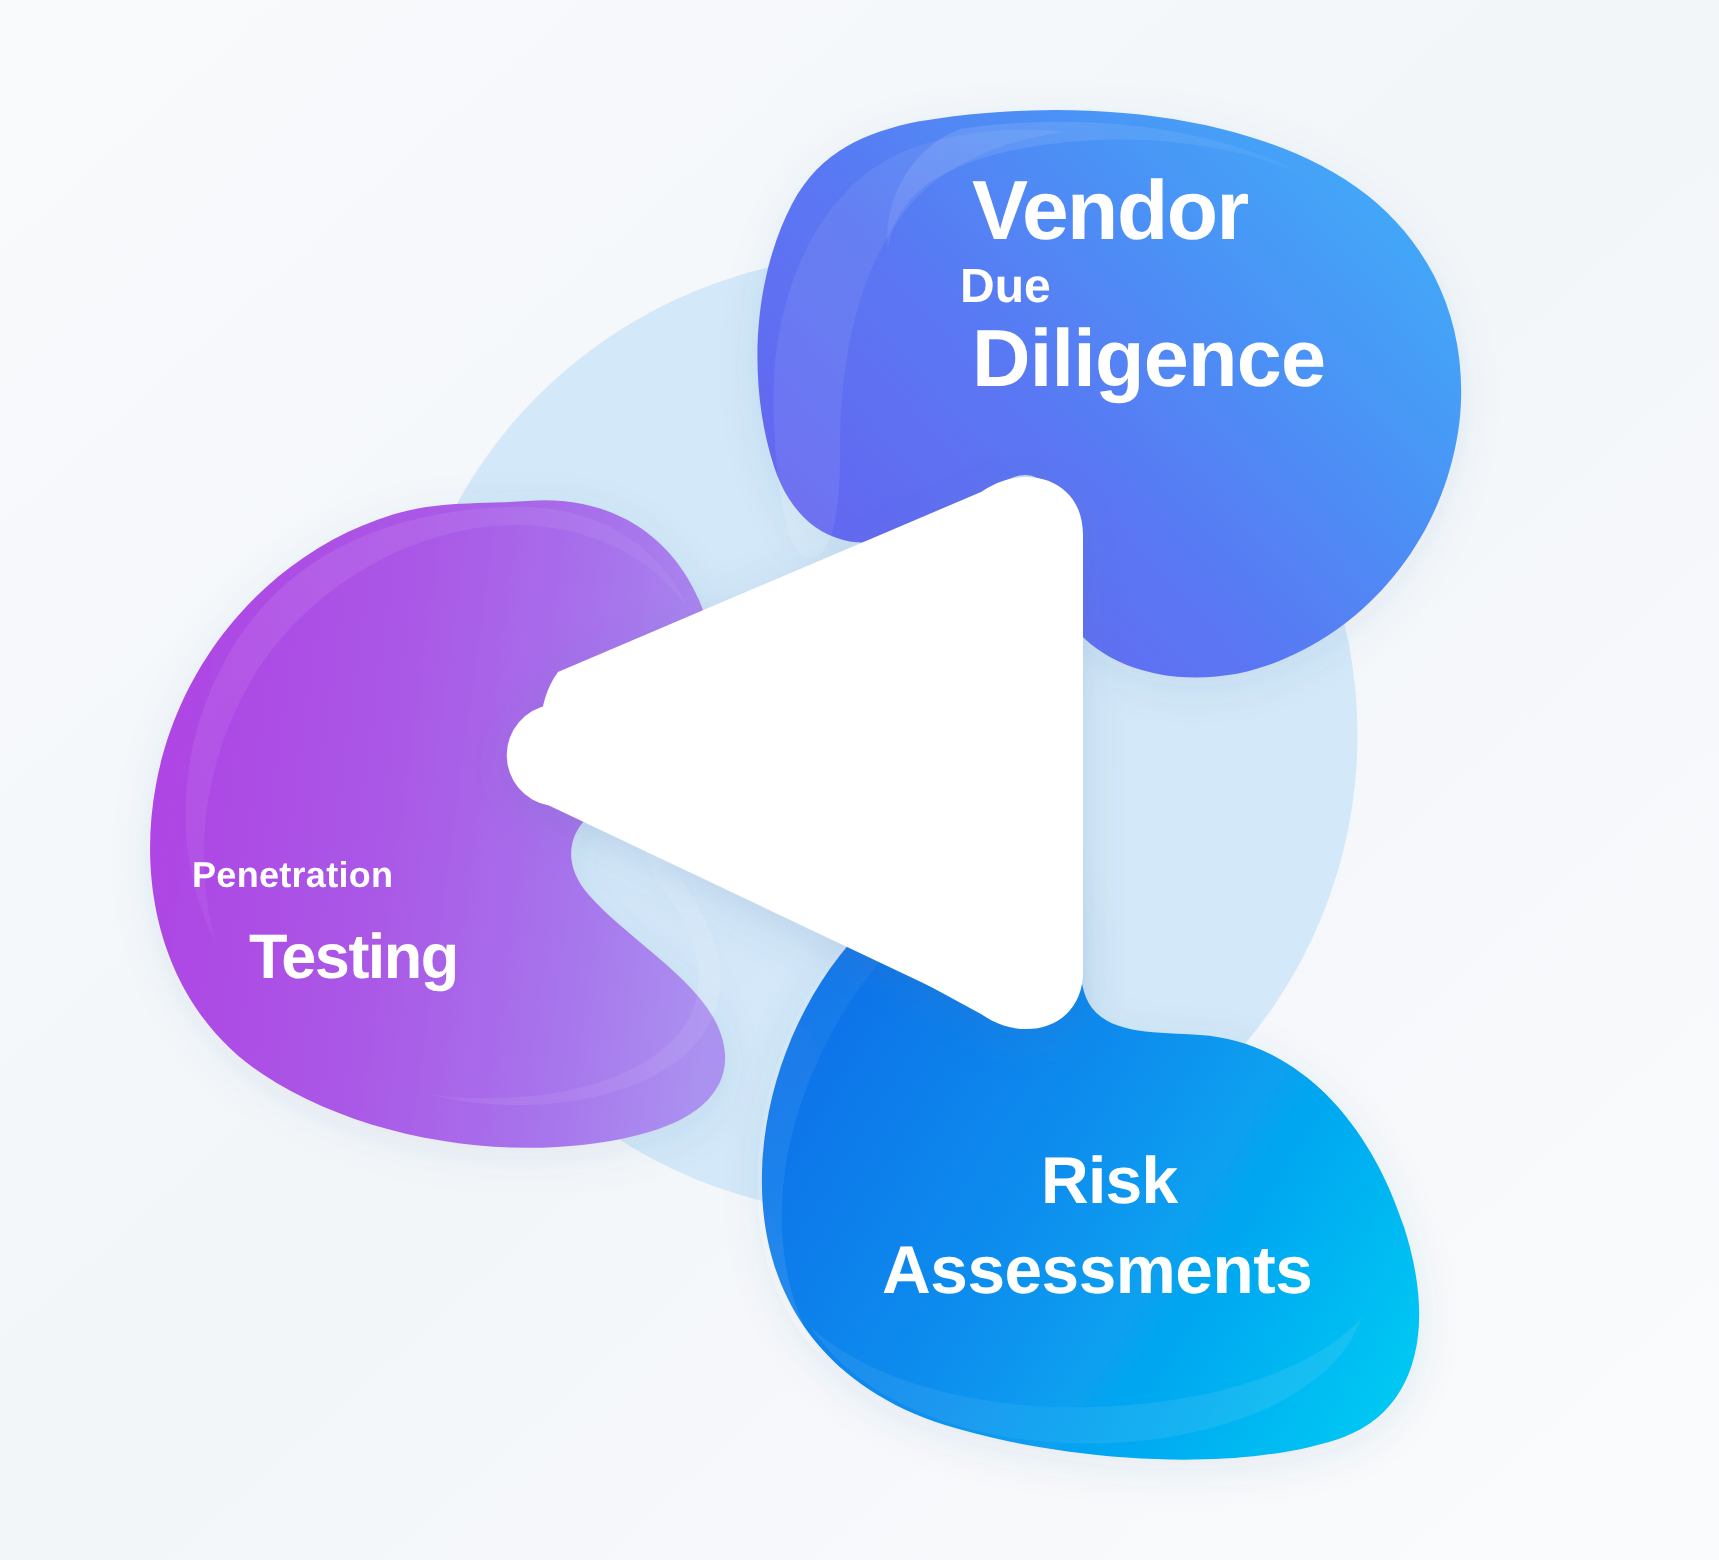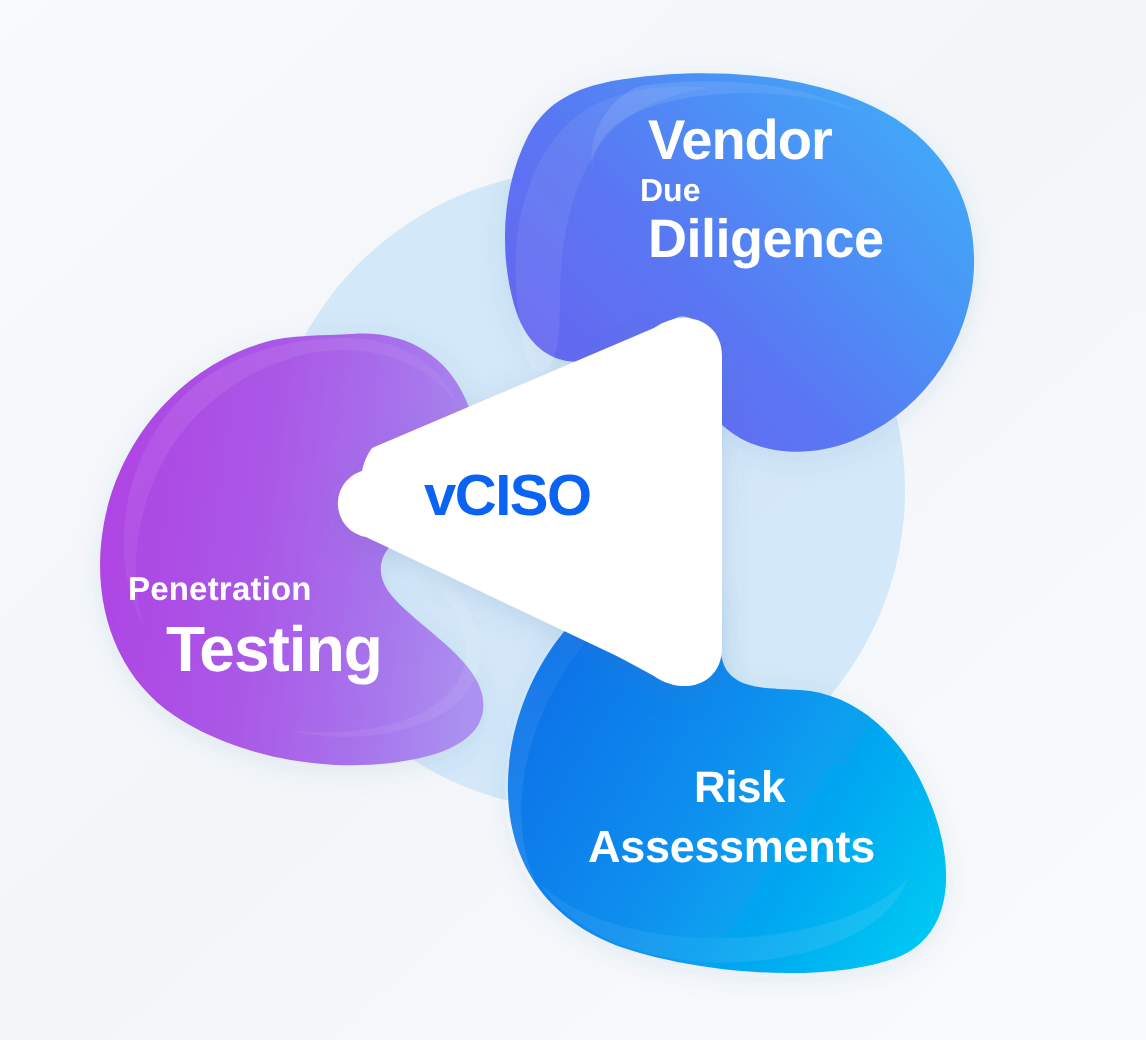--- a/index.html
+++ b/index.html
@@ -56,27 +56,27 @@
   }
   .vendor-l3 {
     left: 648px; top: 212px;
     font-size: 54px;
     letter-spacing: -0.5px;
   }
 
   
   .pen-l1 {
     left: 128px; top: 572px;
-    font-size: 33px;
+    font-size: 24px;
     font-weight: 700;
     letter-spacing: 0.2px;
   }
   .pen-l2 {
     left: 166px; top: 617px;
-    font-size: 64px;
+    font-size: 42px;
     letter-spacing: -1px;
   }
 
   
   .risk-l1 {
     left: 694px; top: 766px;
     font-size: 44px;
     letter-spacing: -0.5px;
   }
   .risk-l2 {
@@ -281,16 +281,15 @@
     <span class="lbl vendor-l1">Vendor</span>
     <span class="lbl vendor-l2">Due</span>
     <span class="lbl vendor-l3">Diligence</span>
 
     <span class="lbl pen-l1">Penetration</span>
     <span class="lbl pen-l2">Testing</span>
 
     <span class="lbl risk-l1">Risk</span>
     <span class="lbl risk-l2">Assessments</span>
 
-    <span class="vciso">vCISO</span>
   </div>
 
 </div>
 
 </body></html>

